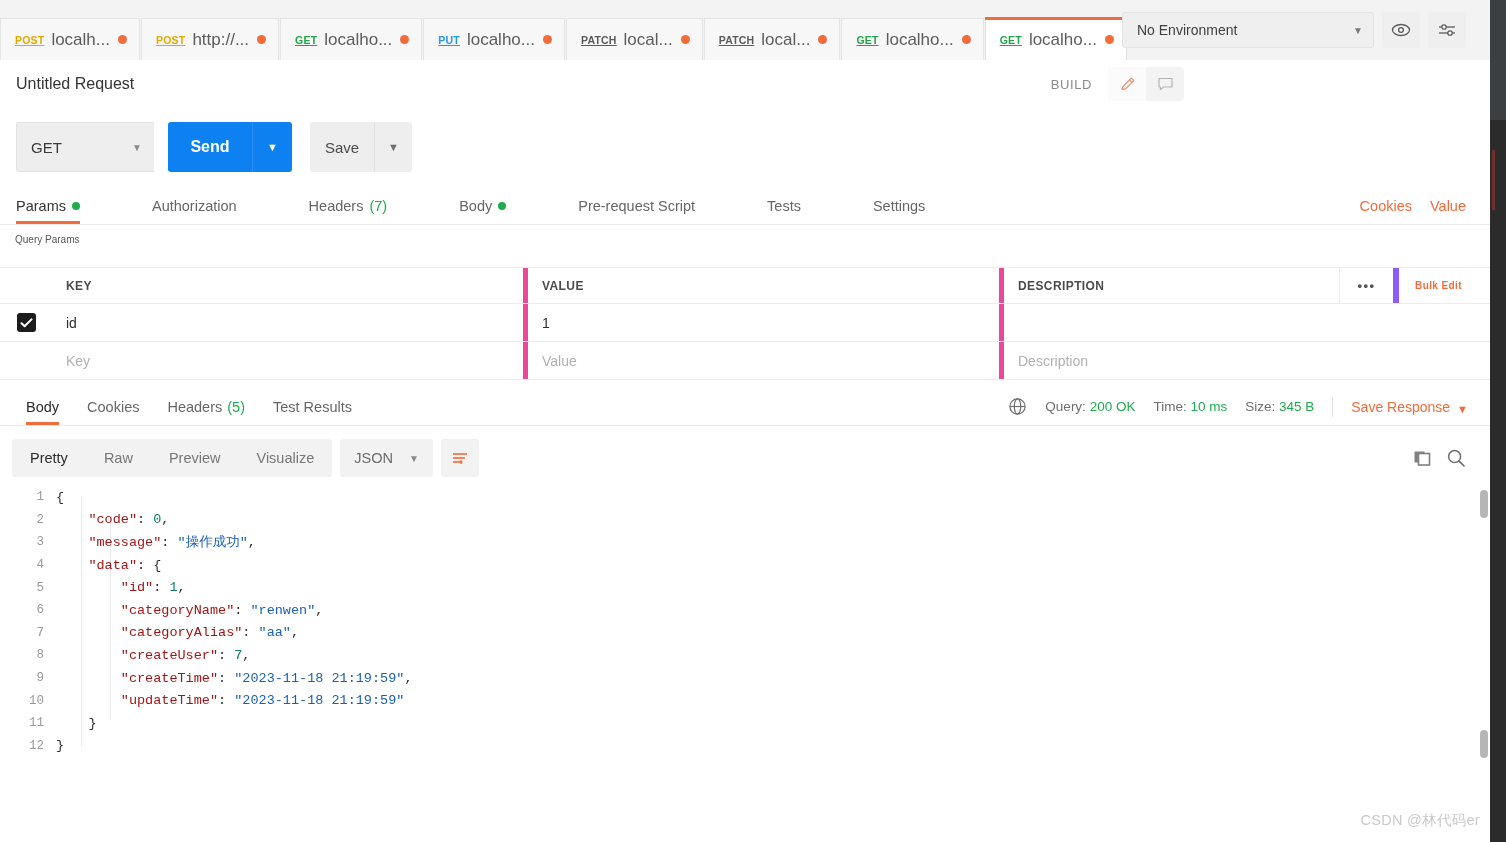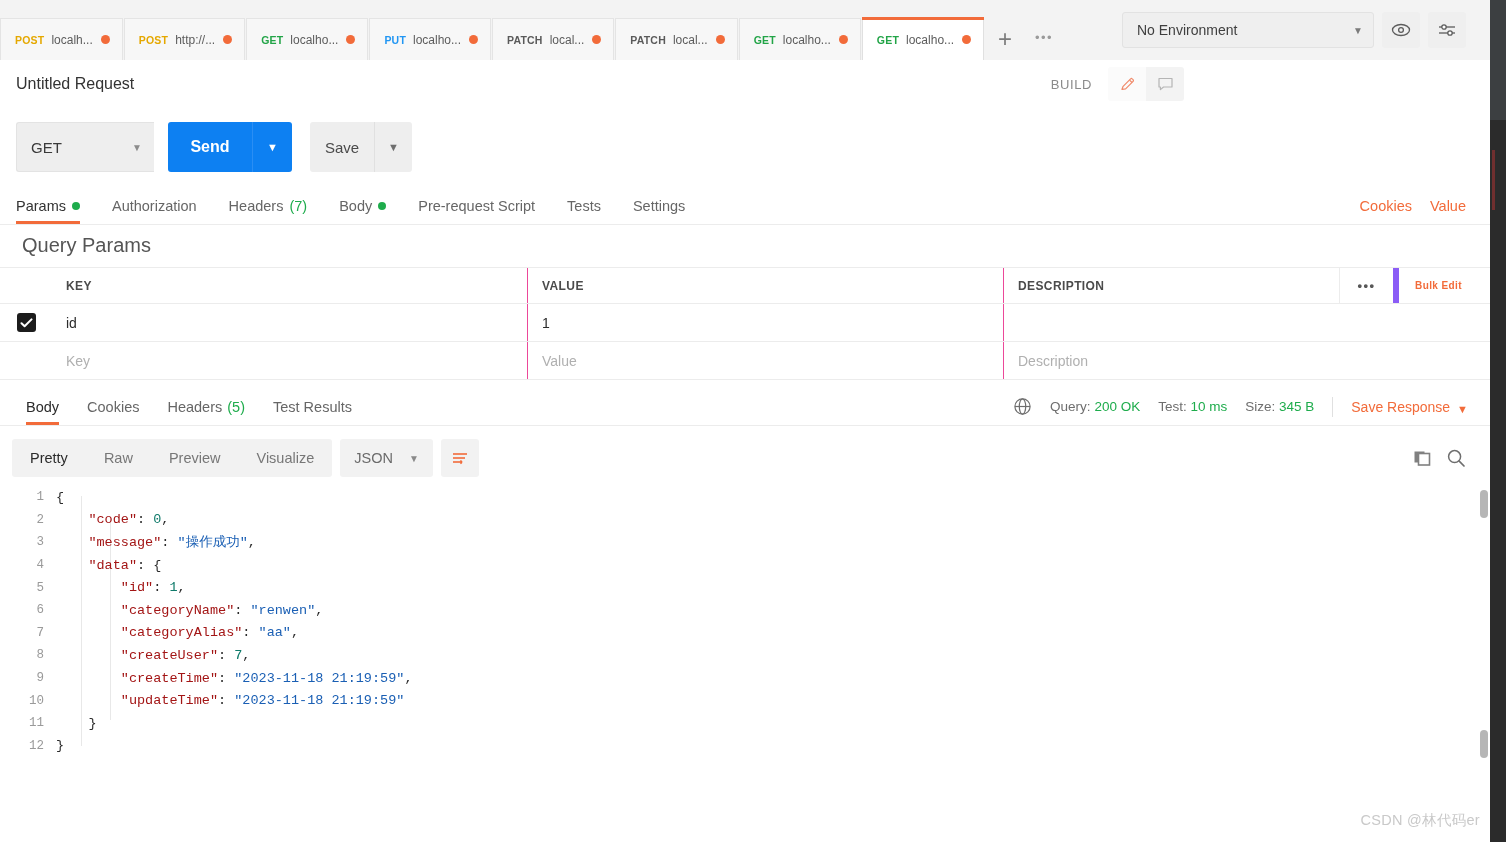--- a/index.html
+++ b/index.html
@@ -42,26 +42,27 @@
     cursor: pointer;
   }
   .tab.active { background: #ffffff; border-color:#e0e0e0; }
   .tab.active:before {
     content:""; position:absolute; left:-1px; right:-1px; top:-2px; height:3px;
     background:#f26b3a;
   }
   .tab .method {
     font-size: 10.5px; font-weight: bold; letter-spacing: .2px;
     text-transform: uppercase;
+    text-decoration: underline;
   }
   .m-post { color: #e5a800; }
   .m-get { color: #22a447; }
   .m-put { color: #2196f3; }
   .m-patch { color: #5a5a5a; }
-  .tab .tlabel { font-size: 12px; color: #5c5c5c; }
+  .tab .tlabel { font-size: 17px; color: #5c5c5c; }
   .tab .dot-unsaved {
     width: 9px; height: 9px; border-radius: 50%;
     background: #f26b3a; flex: none; margin-left: 1px;
   }
   .tab-plus, .tab-more {
     height: 42px; display:flex; align-items:center; justify-content:center;
     color:#8a8a8a; cursor:pointer; background:transparent;
   }
   .tab-plus { width: 40px; font-size: 24px; font-weight: 300; color:#7c7c7c; }
   .tab-more { width: 38px; font-size: 11px; letter-spacing: 1px; color:#9a9a9a; padding-bottom:4px;}
@@ -142,20 +143,21 @@
     display:flex; align-items:center; justify-content:center;
     border-left:1px solid #e0e0e0; border-radius:0 3px 3px 0; cursor:pointer;
     font-size: 11px;
   }
 
   
   .req-tabs {
     position:absolute; top: 188px; left: 0; width: 1490px; height: 37px;
     display:flex; align-items:flex-start; padding-left: 16px;
     border-bottom: 1px solid #ececec;
+    gap: 40px;
   }
   .rtab {
     position:relative; display:flex; align-items:center; gap:6px;
     height: 36px; padding: 0 16px; font-size: 14.5px; color:#666; cursor:pointer;
   }
   .rtab:first-child { padding-left: 0; }
   .rtab.active { color:#333; }
   .rtab.active:after {
     content:""; position:absolute; left:0; right:16px; bottom:0; height:3px; background:#f26b3a;
   }
@@ -163,30 +165,30 @@
   .rtab .gdot { width:8px; height:8px; border-radius:50%; background:#1eac4c; }
   .rtab .count { color:#1eac4c; }
   .rtabs-right {
     margin-left:auto; display:flex; align-items:center; gap:18px; padding-right: 24px;
     height: 36px;
   }
   .link-orange { color:#f26b3a; font-size:14.5px; cursor:pointer; }
 
   
   .qp-title {
-    position:absolute; top:234px; left:22px; font-size:20px; color:#555;
+    position:absolute; top:234px; left:15px; font-size:10px; color:#555;
   }
   .params-table {
     position:absolute; top: 267px; left: 0; width: 1490px;
     border-top: 1px solid #ececec;
     font-size: 14px;
   }
   .ptr { display:flex; height: 38px; border-bottom:1px solid #ececec; }
   .ptr.head { height: 36px; background:#fff; }
-  .pcell { display:flex; align-items:center; padding: 0 10px; border-right:1px solid #ec4899; }
+  .pcell { display:flex; align-items:center; padding: 0 10px; border-right:5px solid #ec4899; }
   .pcell.check { width: 52px; justify-content:center; border-right:none; }
   .pcell.key { width: 476px; padding-left:14px; }
   .pcell.value { width: 476px; padding-left:14px; }
   .pcell.desc { flex:1; padding-left:14px; border-right:none; }
   .ptr.head .pcell { font-size: 12px; font-weight: bold; letter-spacing:.4px; color:#4b4b4b; }
   .chk {
     width: 19px; height: 19px; border-radius: 3px; background:#1c1c1c;
     display:flex; align-items:center; justify-content:center;
     cursor:pointer;
   }
@@ -481,21 +483,21 @@
           <circle cx="9.5" cy="9.5" r="7.6" stroke="#6e6e6e" stroke-width="1.2"></circle>
           <ellipse cx="9.5" cy="9.5" rx="3.2" ry="7.6" stroke="#6e6e6e" stroke-width="1.2"></ellipse>
           <line x1="2" y1="9.5" x2="17" y2="9.5" stroke="#6e6e6e" stroke-width="1.2"></line>
         </svg>
       </span>
       <span>
         <span>Query:</span>
         <span class="green">200 OK</span>
       </span>
       <span>
-        <span>Test:</span>
+        <span>Time:</span>
         <span class="green">10 ms</span>
       </span>
       <span>
         <span>Size:</span>
         <span class="green">345 B</span>
       </span>
       <span class="meta-sep"></span>
       <span class="save-resp">
         <span>Save Response</span>
         <span style="font-size:11px">▼</span>

